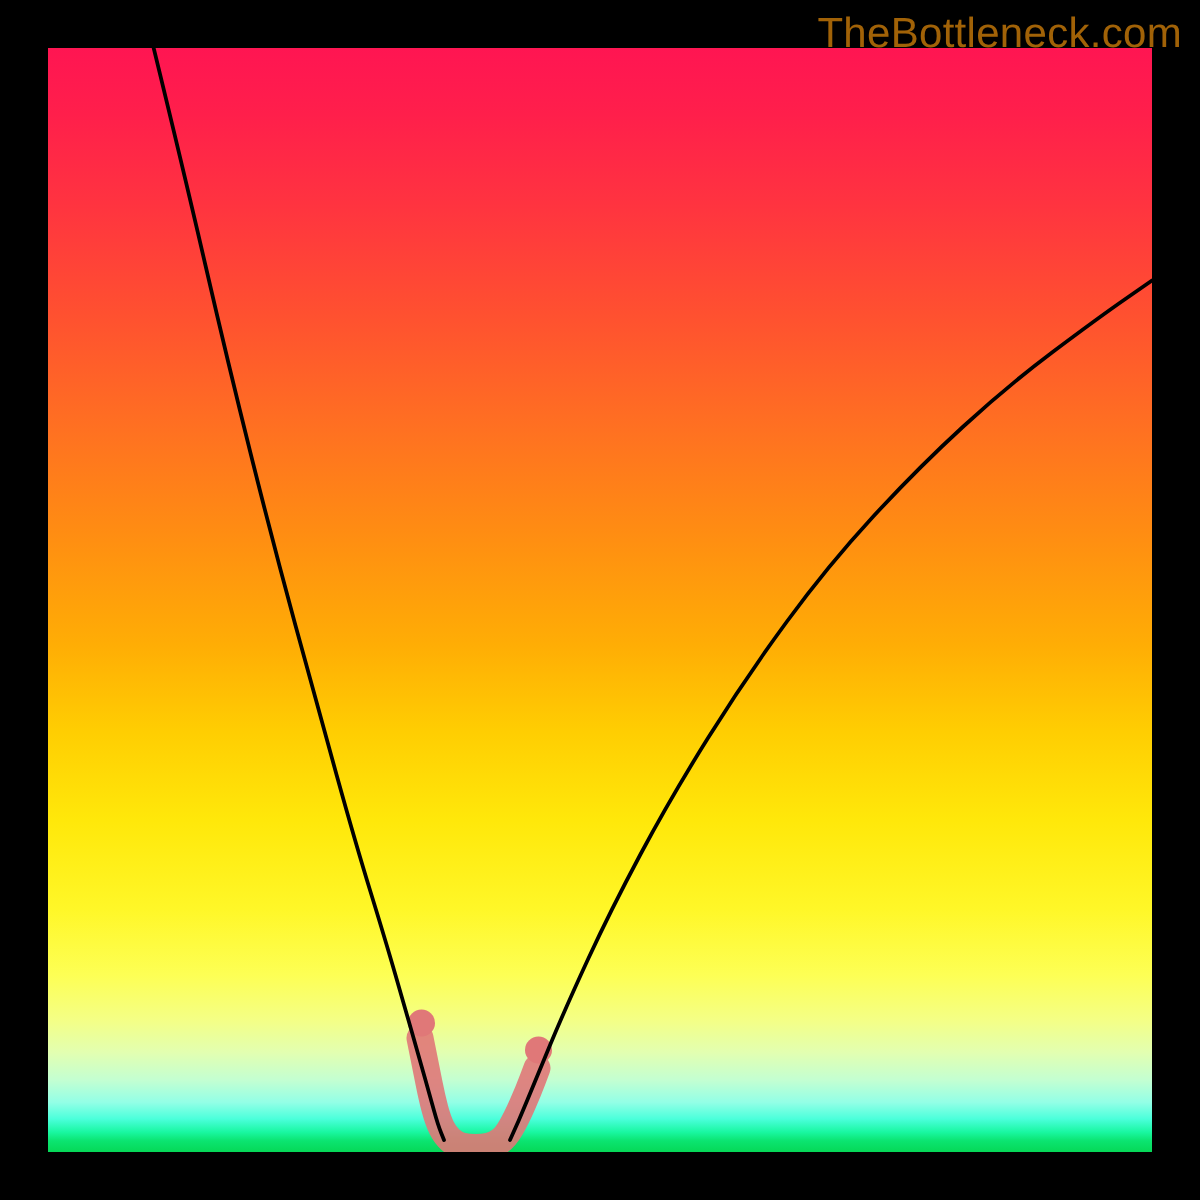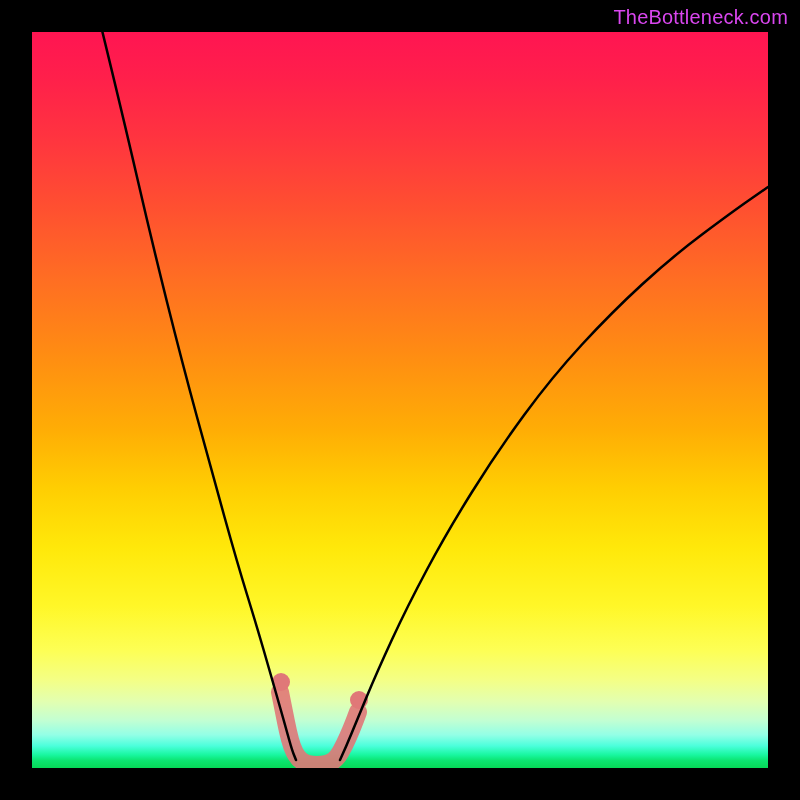--- a/index.html
+++ b/index.html
@@ -8,22 +8,22 @@
     height: 800px;
     background: #000;
     position: relative;
     font-family: Arial, sans-serif;
     overflow: hidden;
   }
   .watermark {
     position: absolute;
     top: 6px;
     right: 12px;
-    color: #d946ef;
-    font-size: 20px;
+    color: #a16207;
+    font-size: 28px;
     font-weight: 500;
     z-index: 10;
     letter-spacing: 0.2px;
   }
   .plot-area {
     position: absolute;
     left: 32px;
     top: 32px;
     width: 736px;
     height: 736px;

